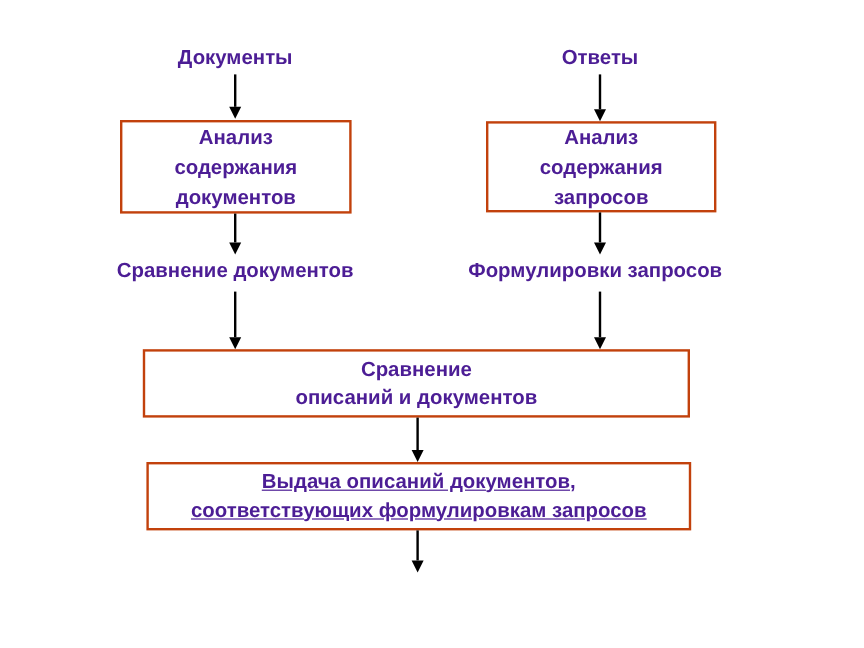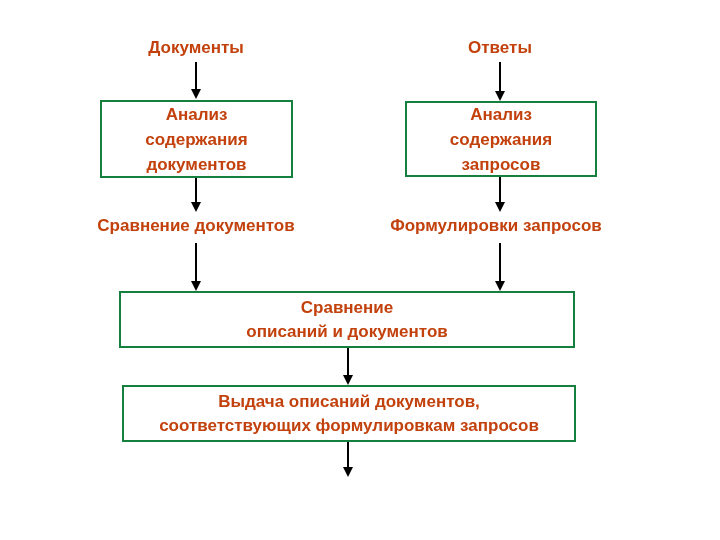--- a/index.html
+++ b/index.html
@@ -6,35 +6,35 @@
     margin: 0;
     padding: 0;
     background: #ffffff;
   }
   .canvas {
     position: relative;
     width: 720px;
     height: 540px;
     background: #ffffff;
     font-family: "Liberation Sans", sans-serif;
-    color: #c2410c;
+    color: #4c1d95;
     overflow: hidden;
   }
   .flow-label {
     position: absolute;
     text-align: center;
     font-size: 17px;
     font-weight: bold;
     white-space: pre-line;
     line-height: 20px;
   }
   .flow-box {
     position: absolute;
     box-sizing: border-box;
-    border: 2px solid #15803d;
+    border: 2px solid #c2410c;
     background: #ffffff;
     display: flex;
     align-items: center;
     justify-content: center;
   }
   .flow-box .box-text {
     text-align: center;
     font-size: 17px;
     font-weight: bold;
     white-space: pre-line;
@@ -98,21 +98,21 @@
   <div class="ahead" style="left:495px; top:281px;"></div>
 
   <div class="flow-box wide" style="left:119px; top:291px; width:456px; height:57px;">
     <span class="box-text">Сравнение
 описаний и документов</span>
   </div>
 
   <div class="shaft" style="left:347px; top:348px; height:27px;"></div>
   <div class="ahead" style="left:343px; top:375px;"></div>
 
-  <div class="flow-box wide" style="left:122px; top:385px; width:454px; height:57px;">
+  <div class="flow-box wide" style="left:122px; top:385px; width:454px; height:57px;text-decoration:underline;">
     <span class="box-text">Выдача описаний документов,
 соответствующих формулировкам запросов</span>
   </div>
 
   <div class="shaft" style="left:347px; top:442px; height:25px;"></div>
   <div class="ahead" style="left:343px; top:467px;"></div>
 
 
 </div>
 

